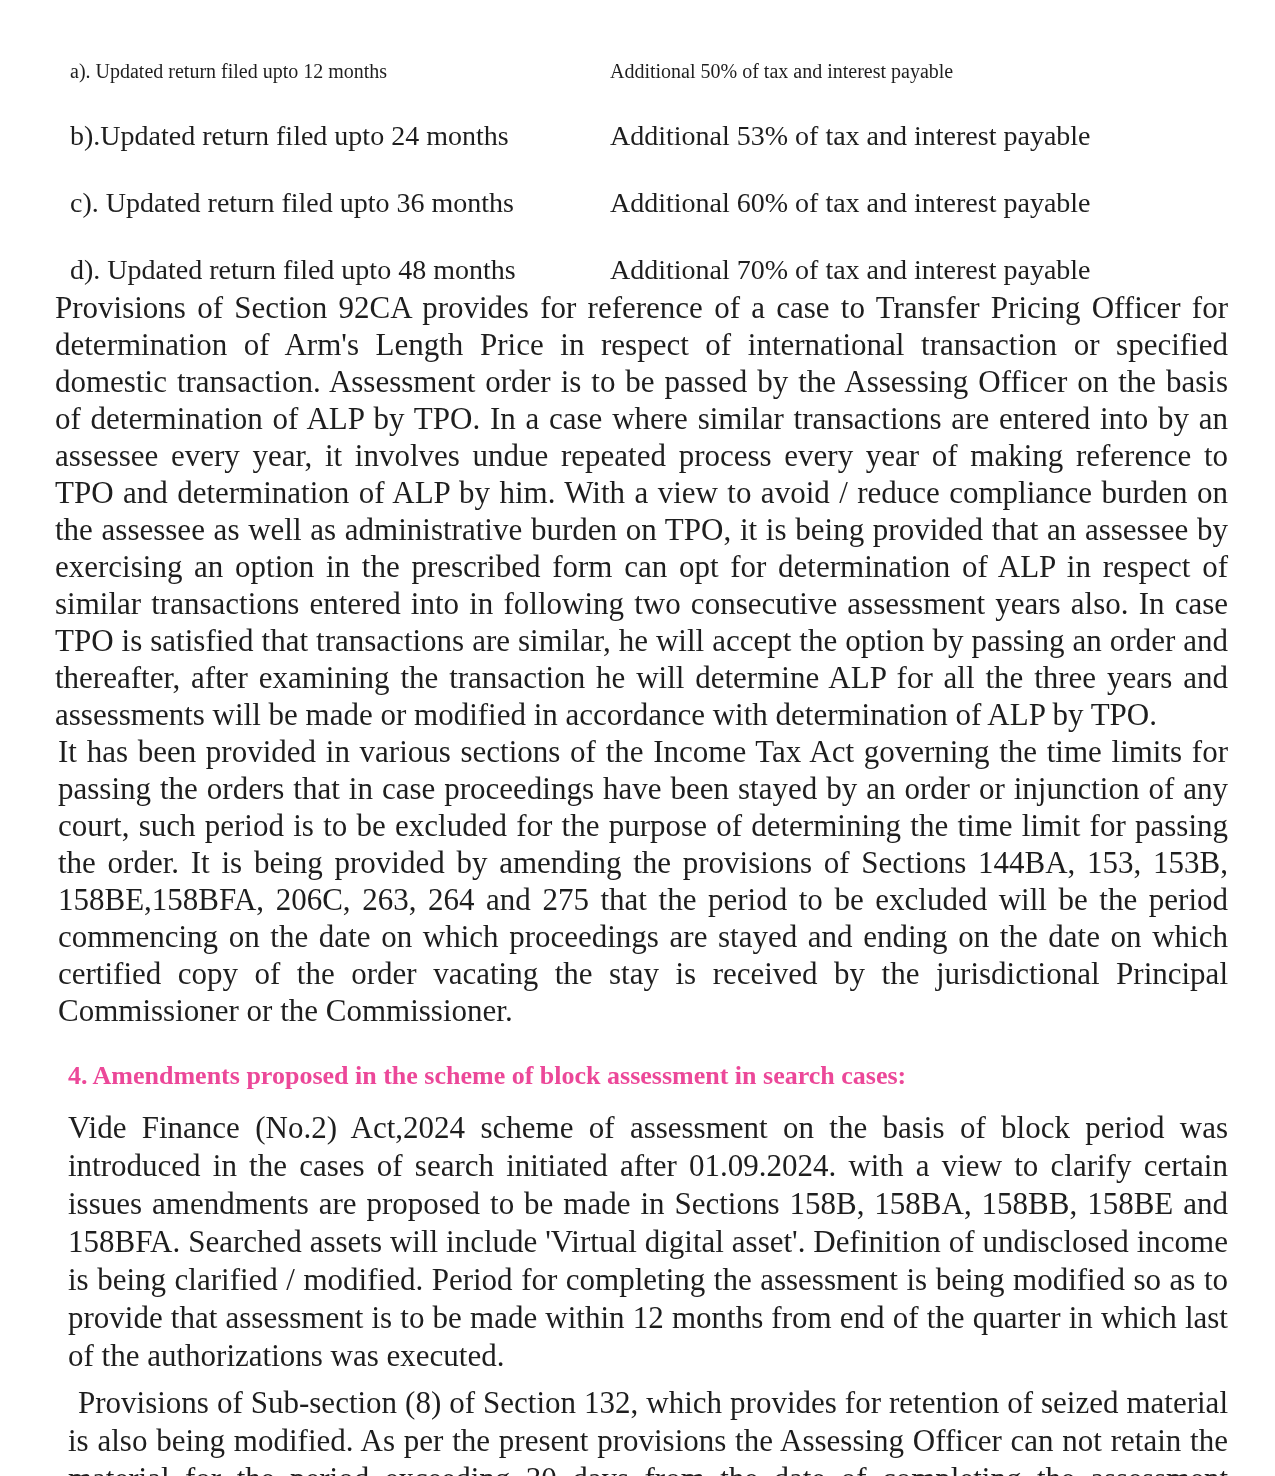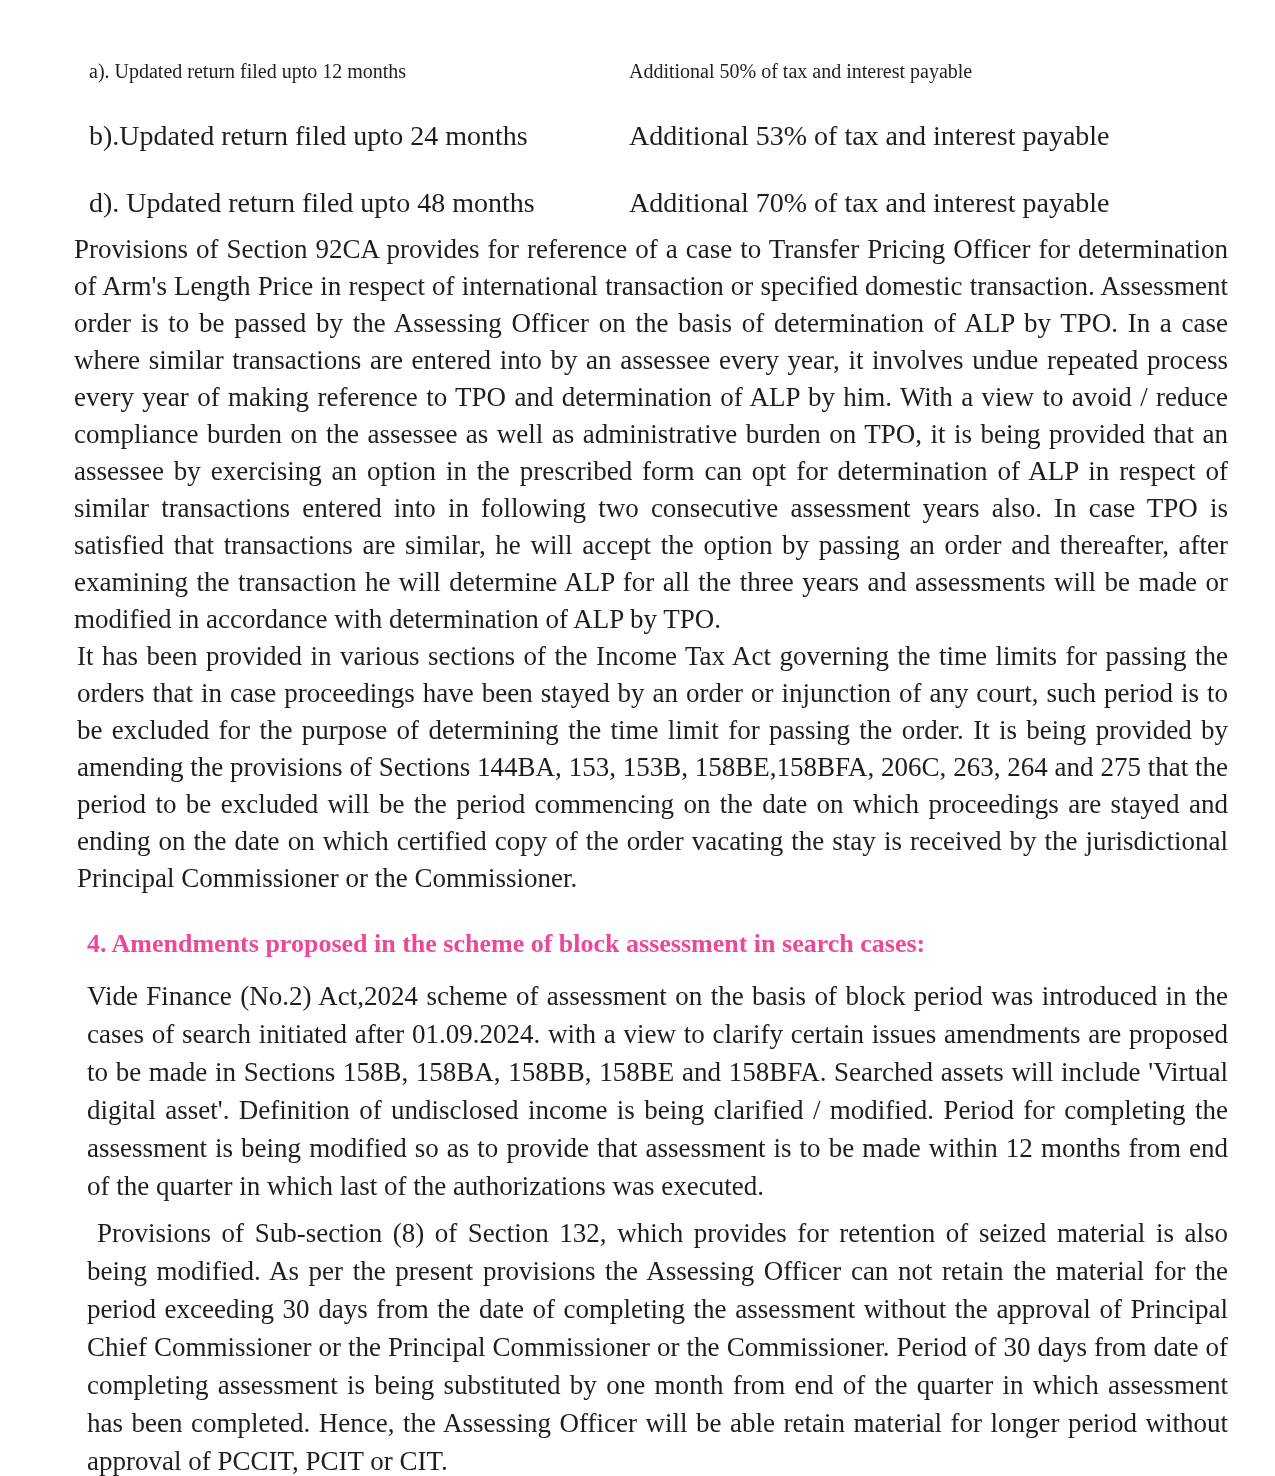--- a/index.html
+++ b/index.html
@@ -7,21 +7,21 @@
     padding: 0;
     background: #ffffff;
   }
   .page {
     position: relative;
     width: 1275px;
     height: 1476px;
     margin: 0 auto;
     background: #ffffff;
     box-sizing: border-box;
-    padding: 58px 47px 0 74px;
+    padding: 58px 47px 0 55px;
     overflow: hidden;
     font-family: "Liberation Serif", "DejaVu Serif", serif;
     color: #1e1e1e;
   }
   .return-list {
     margin-left: 15px;
   }
   .return-list .row {
     display: flex;
     align-items: baseline;
@@ -36,23 +36,23 @@
   .row-a {
     font-size: 20px;
     line-height: 26px;
     margin-bottom: 36px;
   }
   .row-b, .row-c, .row-d {
     font-size: 28px;
     line-height: 31px;
     margin-bottom: 36px;
   }
-  .row-d { margin-bottom: 13px; }
+  .row-d { margin-bottom: 4px; }
   p.body {
-    font-size: 27px;
+    font-size: 31px;
     line-height: 37px;
     text-align: justify;
     margin: 0;
   }
   .p1 { margin-top: 31px; }
   .p2 { margin-top: 17px; padding-left: 3px; }
   h2.heading {
     font-size: 26px;
     line-height: 34px;
     font-weight: bold;
@@ -78,20 +78,24 @@
 
   <section class="return-list">
     <div class="row row-a">
       <span class="label">a). Updated return filed upto 12 months</span>
       <span class="value">Additional 50% of tax and interest payable</span>
     </div>
     <div class="row row-b">
       <span class="label">b).Updated return filed upto 24 months</span>
       <span class="value">Additional 53% of tax and interest payable</span>
     </div>
+    <div class="row row-c">
+      <span class="label">c). Updated return filed upto 36 months</span>
+      <span class="value">Additional 60% of tax and interest payable</span>
+    </div>
     <div class="row row-d">
       <span class="label">d). Updated return filed upto 48 months</span>
       <span class="value">Additional 70% of tax and interest payable</span>
     </div>
   </section>
 
   <p class="body p1">Provisions of Section 92CA provides for reference of a case to Transfer Pricing Officer for determination of Arm's Length Price in respect of international transaction or specified domestic transaction. Assessment order is to be passed by the Assessing Officer on the basis of determination of ALP by TPO. In a case where similar transactions are entered into by an assessee every year, it involves undue repeated process every year of making reference to TPO and determination of ALP by him. With a view to avoid / reduce compliance burden on the assessee as well as administrative burden on TPO, it is being provided that an assessee by exercising an option in the prescribed form can opt for determination of ALP in respect of similar transactions entered into in following two consecutive assessment years also. In case TPO is satisfied that transactions are similar, he will accept the option by passing an order and thereafter, after examining the transaction he will determine ALP for all the three years and assessments will be made or modified in accordance with determination of ALP by TPO.</p>
 
   <p class="body p2">It has been provided in various sections of the Income Tax Act governing the time limits for passing the orders that in case proceedings have been stayed by an order or injunction of any court, such period is to be excluded for the purpose of determining the time limit for passing the order. It is being provided by amending the provisions of Sections 144BA, 153, 153B, 158BE,158BFA, 206C, 263, 264 and 275 that the period to be excluded will be the period commencing on the date on which proceedings are stayed and ending on the date on which certified copy of the order vacating the stay is received by the jurisdictional Principal Commissioner or the Commissioner.</p>
 

